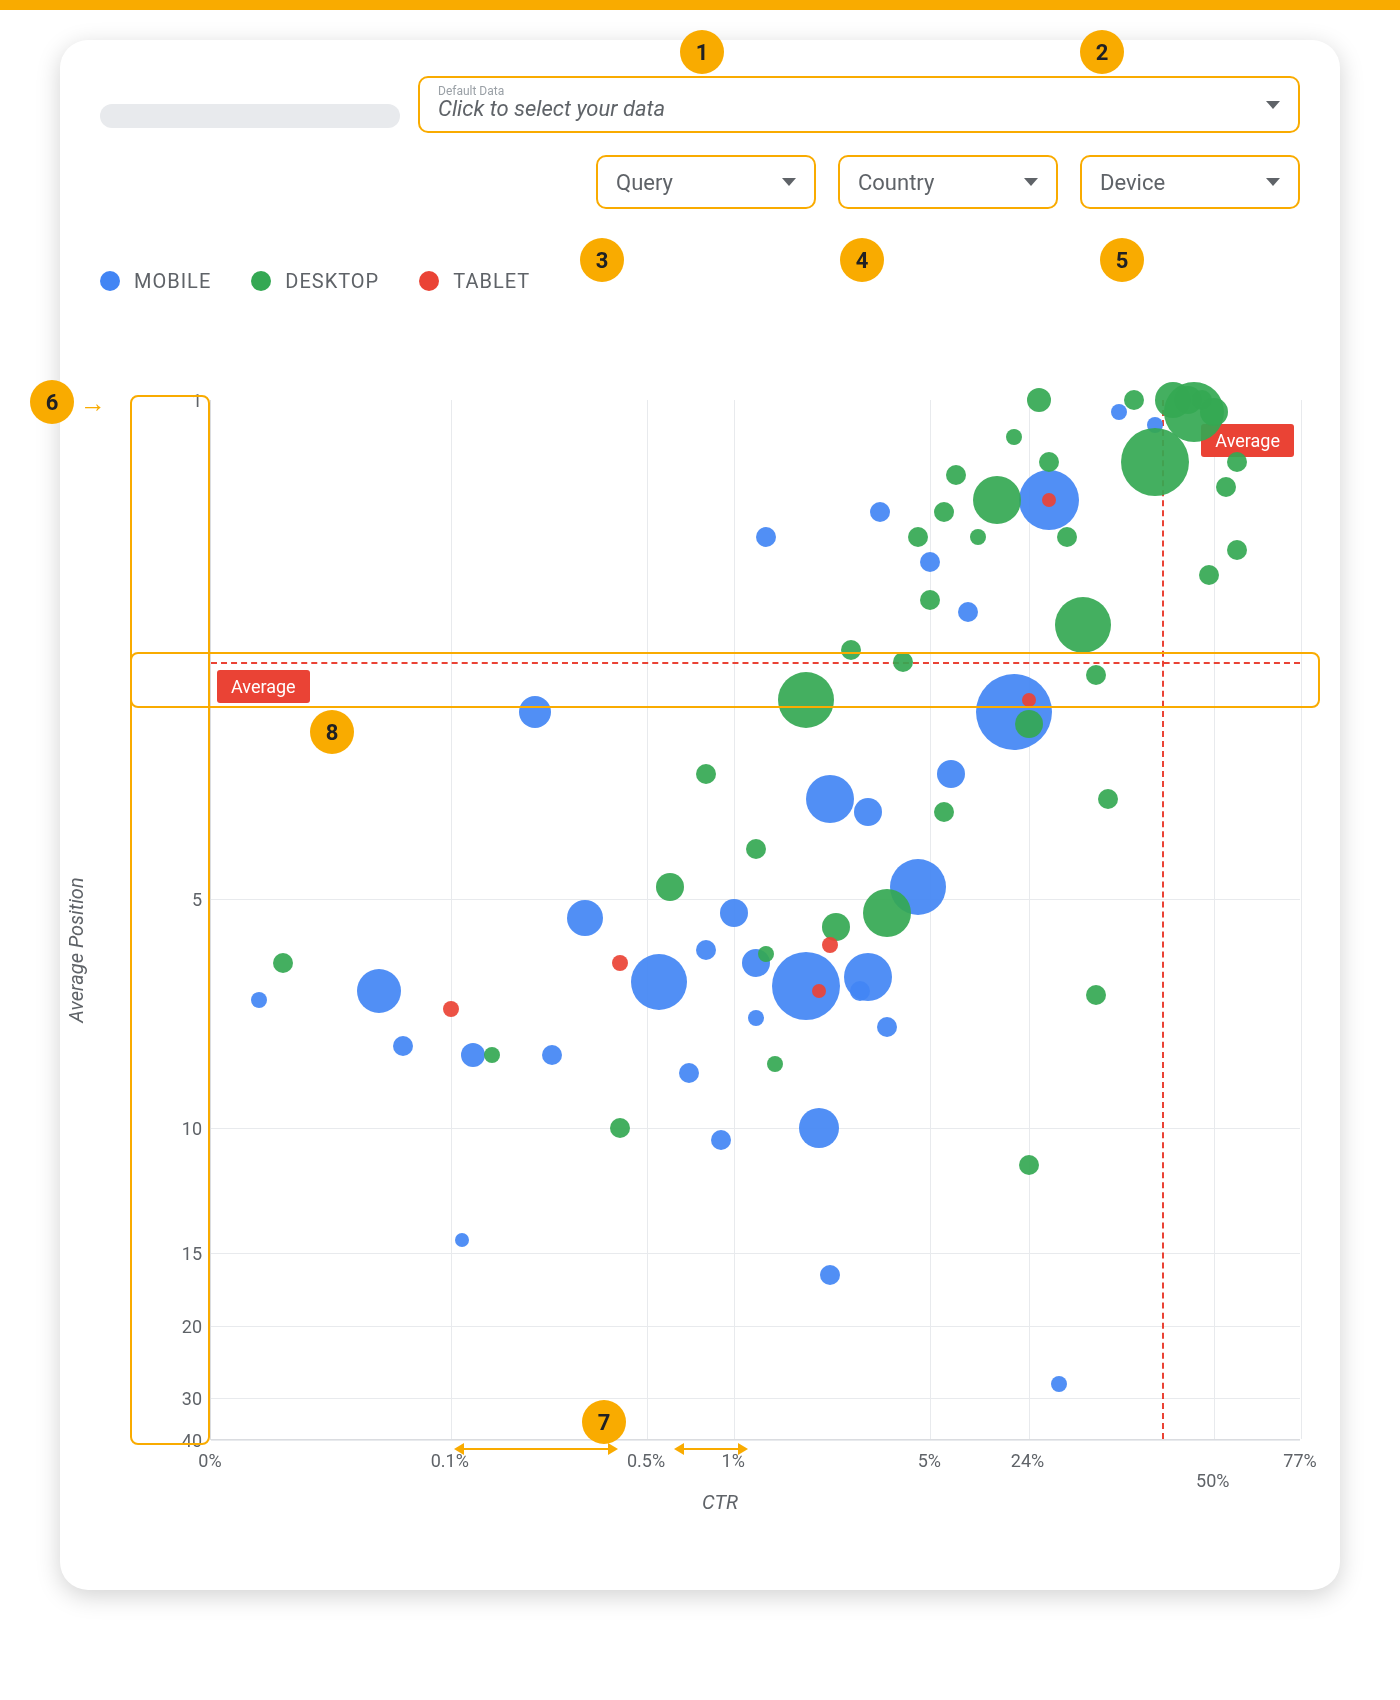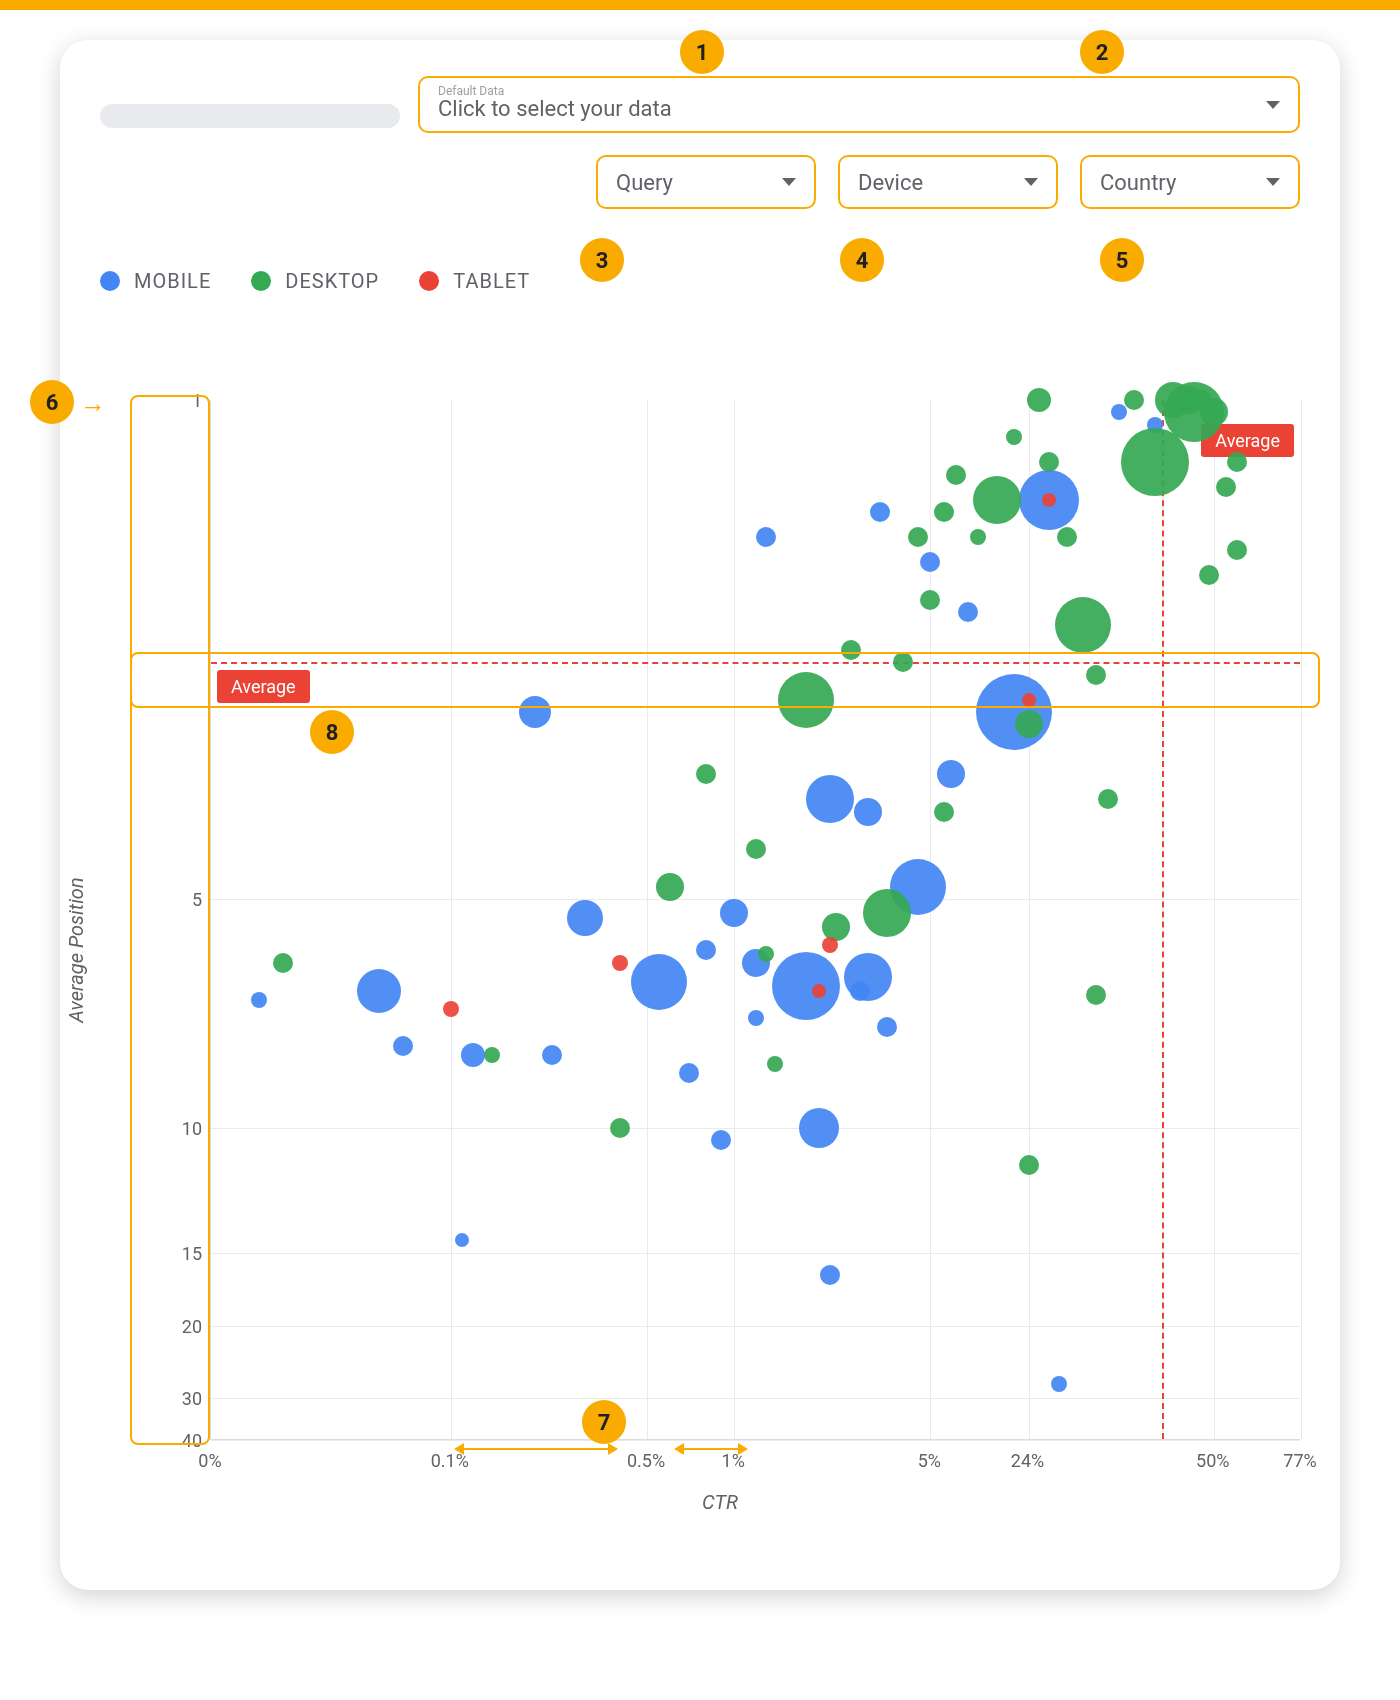--- a/index.html
+++ b/index.html
@@ -76,21 +76,21 @@
     border-right: 7px solid transparent;
     border-top: 8px solid #5f6368;
     flex-shrink: 0;
   }
   .dropdown .super-label {
     position: absolute;
     top: 6px; left: 18px;
     font-size: 12px;
     color: #9aa0a6;
   }
-  .dropdown .main-label { margin-top: 8px; }
+  .dropdown .main-label { margin-top: 8px; font-style: italic; }
   .search-placeholder {
     width: 300px;
     height: 24px;
     background: #e8eaed;
     border-radius: 12px;
     margin-top: 28px;
   }
   .controls-row2 {
     display: flex;
     gap: 22px;
@@ -260,25 +260,25 @@
           <span class="main-label">Click to select your data</span>
           <span class="chev"></span>
         </div>
       </div>
       <div class="controls-row2">
         <div class="dropdown small">
           <span>Query</span>
           <span class="chev"></span>
         </div>
         <div class="dropdown small">
-          <span>Device</span>
+          <span>Country</span>
           <span class="chev"></span>
         </div>
         <div class="dropdown small">
-          <span>Country</span>
+          <span>Device</span>
           <span class="chev"></span>
         </div>
       </div>
     </div>
   </div>
 
   <div class="legend">
     <div class="legend-item">
       <span class="legend-dot" style="background:#4285F4"></span>
       <span>MOBILE</span>
@@ -395,21 +395,21 @@
         <div class="bubble" style="left: 817.5px; top: 299.52px; width: 14px; height: 14px; background: rgb(234, 67, 53);"></div>
         <div class="bubble" style="left: 838.491px; top: 99.84px; width: 14px; height: 14px; background: rgb(234, 67, 53);"></div>
       </div>
     <div class="axis-label-x">CTR</div>
   <div class="tick-x" style="left: 70px;">0%</div>
       <div class="tick-x" style="left: 309.8px;">0.1%</div>
       <div class="tick-x" style="left: 506px;">0.5%</div>
       <div class="tick-x" style="left: 593.2px;">1%</div>
       <div class="tick-x" style="left: 789.4px;">5%</div>
       <div class="tick-x" style="left: 887.5px;">24%</div>
-      <div class="tick-x" style="left: 1072.8px;">50%</div>
+      <div class="tick-x" style="left: 1072.8px; margin-top: 20px;">50%</div>
       <div class="tick-x" style="left: 1160px;">77%</div>
       <div class="tick-y" style="top: 0px;">1</div>
       <div class="tick-y" style="top: 499.2px;">5</div>
       <div class="tick-y" style="top: 728px;">10</div>
       <div class="tick-y" style="top: 852.8px;">15</div>
       <div class="tick-y" style="top: 925.6px;">20</div>
       <div class="tick-y" style="top: 998.4px;">30</div>
       <div class="tick-y" style="top: 1040px;">40</div>
       <div class="arrow-x" style="left: 316px; top: 1048px; width: 160px;"></div>
       <div class="arrow-x" style="left: 536px; top: 1048px; width: 70px;"></div>

